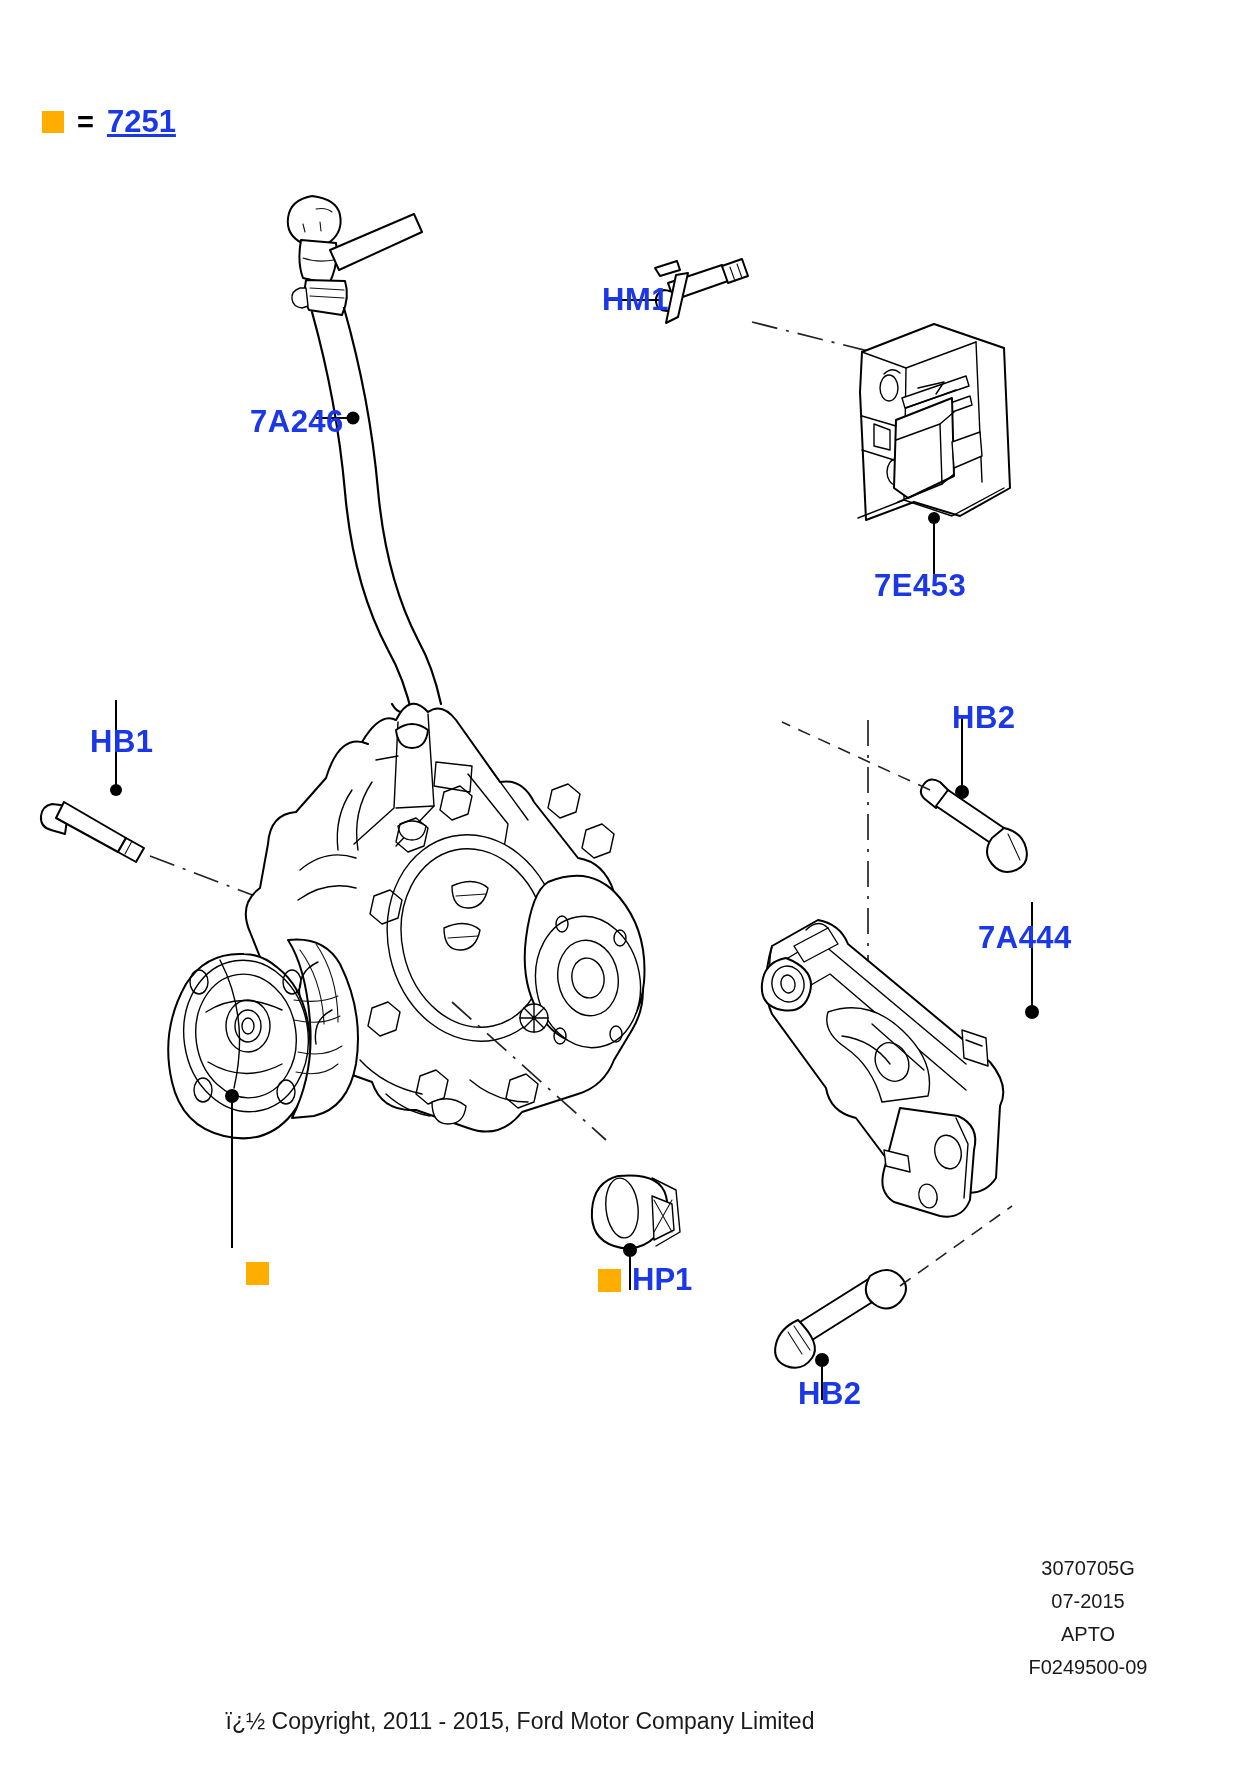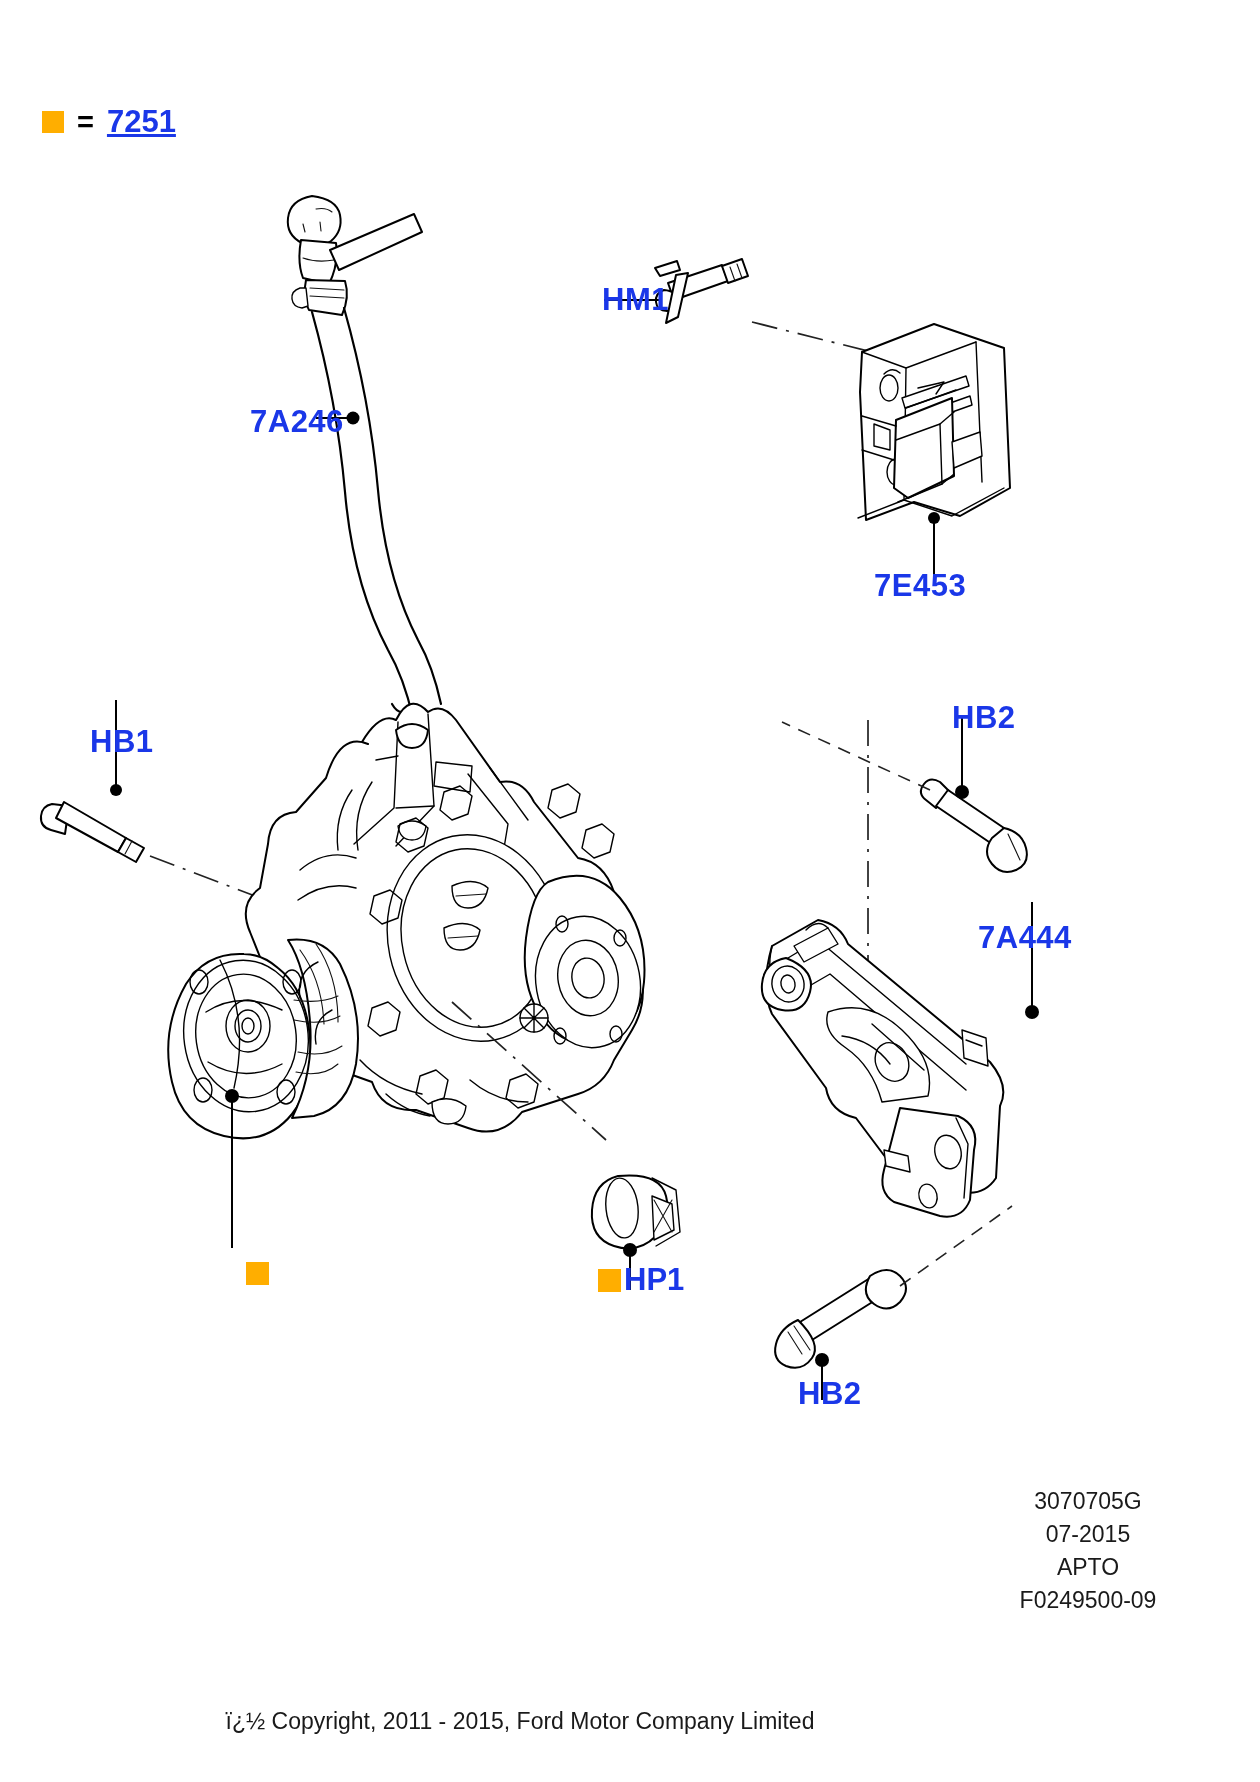--- a/index.html
+++ b/index.html
@@ -60,21 +60,21 @@
   .marker-square {
     position: absolute;
     width: 23px;
     height: 23px;
     background: #FFAE00;
   }
   .label-with-square {
     position: absolute;
     display: flex;
     align-items: center;
-    gap: 3px;
+    gap: 11px;
   }
   .label-with-square .sq {
     width: 23px;
     height: 23px;
     background: #FFAE00;
     flex: 0 0 auto;
   }
   .label-with-square .txt {
     color: #1A37E8;
     font-weight: bold;
@@ -88,23 +88,23 @@
     width: 1040px;
     text-align: center;
     font-size: 23px;
     color: #1a1a1a;
     font-family: "Liberation Sans", sans-serif;
     margin-top: 36px;
   }
   .drawing-block {
     position: absolute;
     right: 62px;
-    top: 1485px;
+    top: 1552px;
     text-align: center;
-    font-size: 23px;
+    font-size: 20px;
     color: #1a1a1a;
     line-height: 33px;
     font-family: "Liberation Sans", sans-serif;
     width: 220px;
   }
   svg.art {
     position: absolute;
     left: 0; top: 0;
     width: 1260px;
     height: 1782px;

